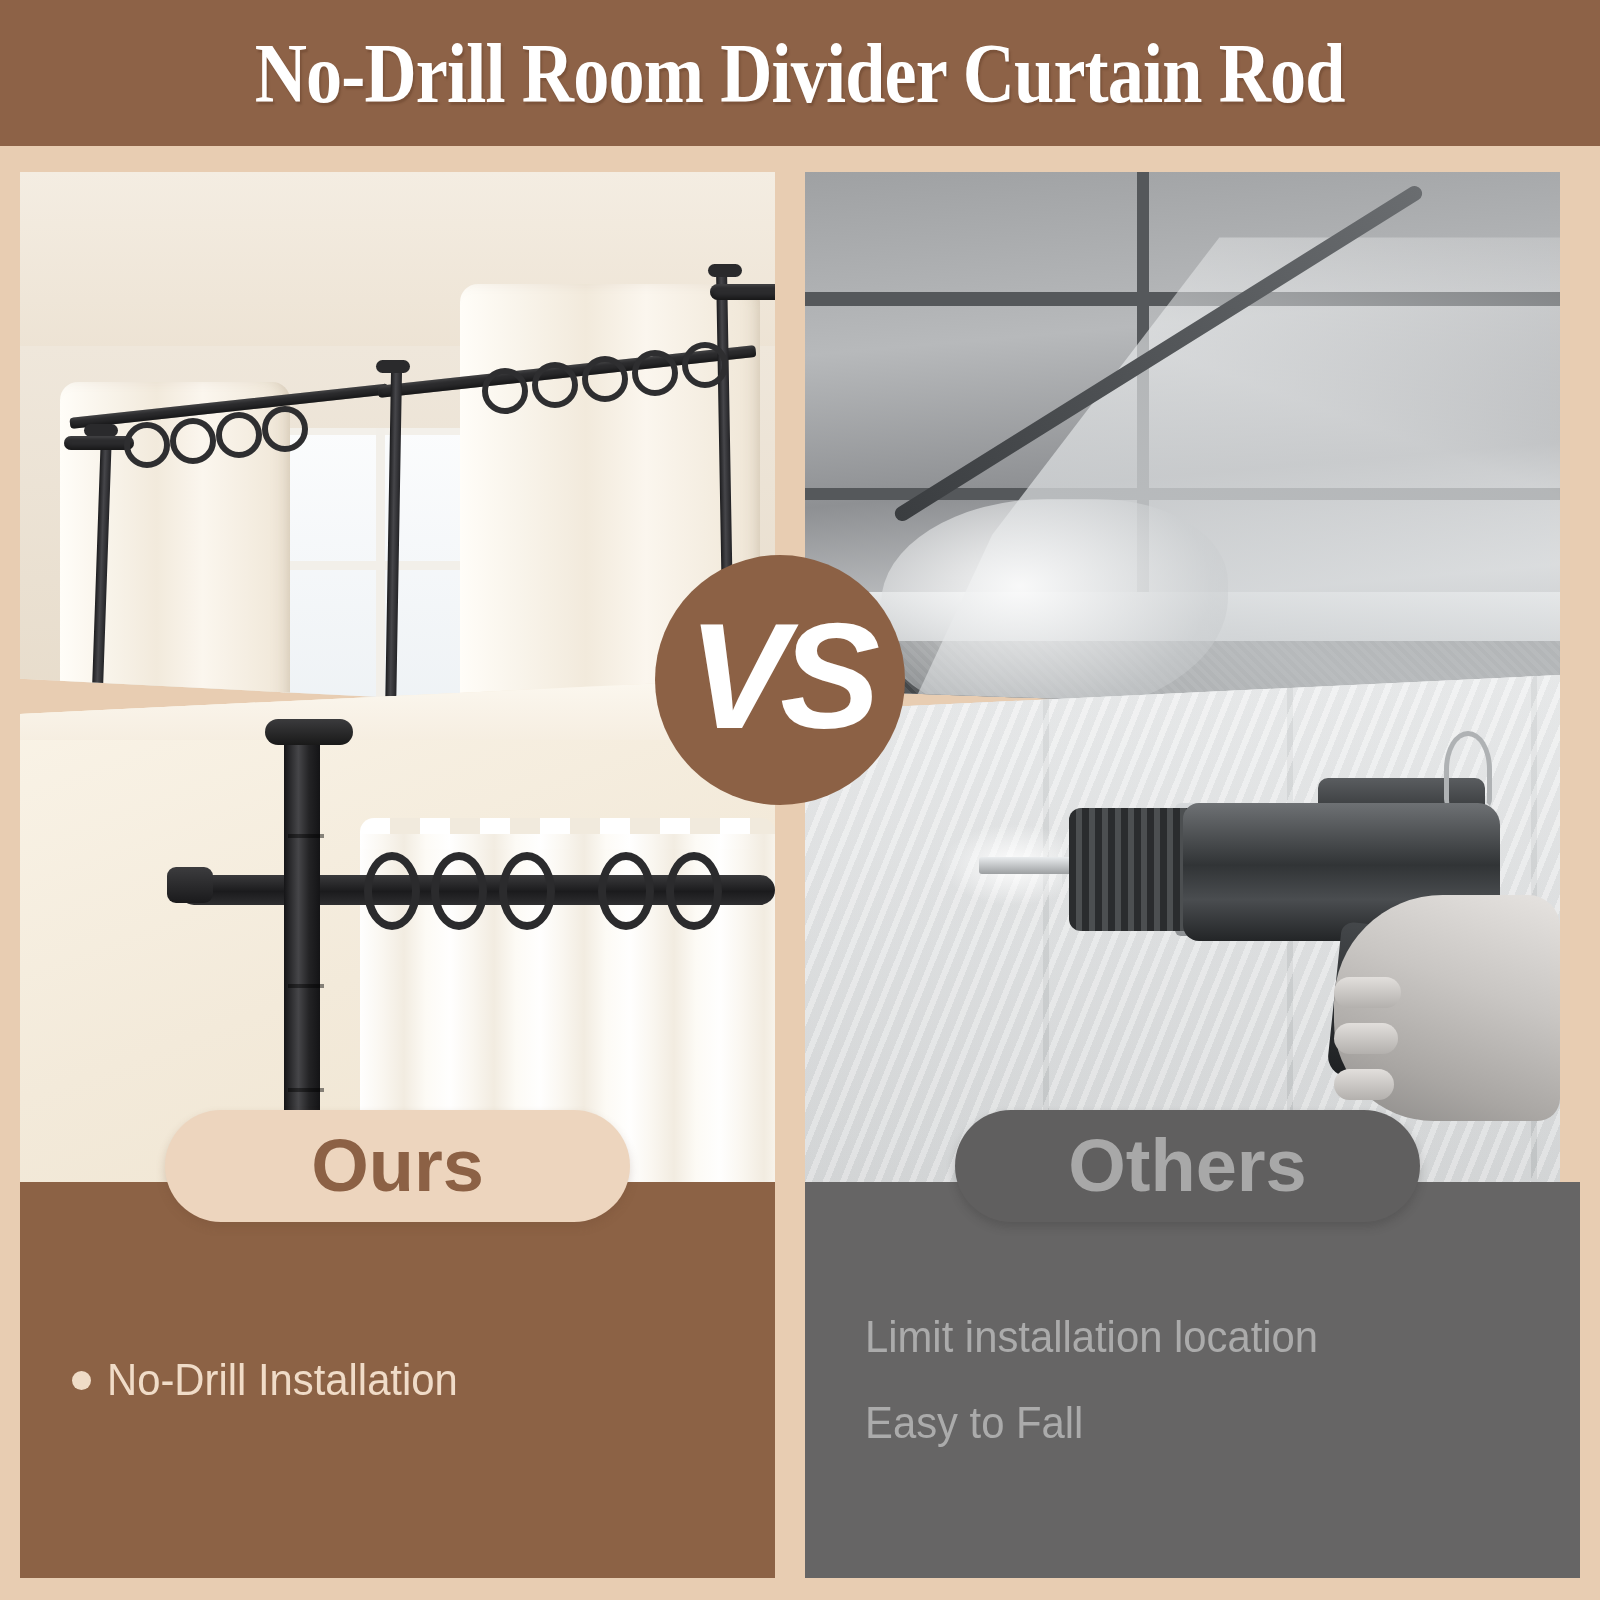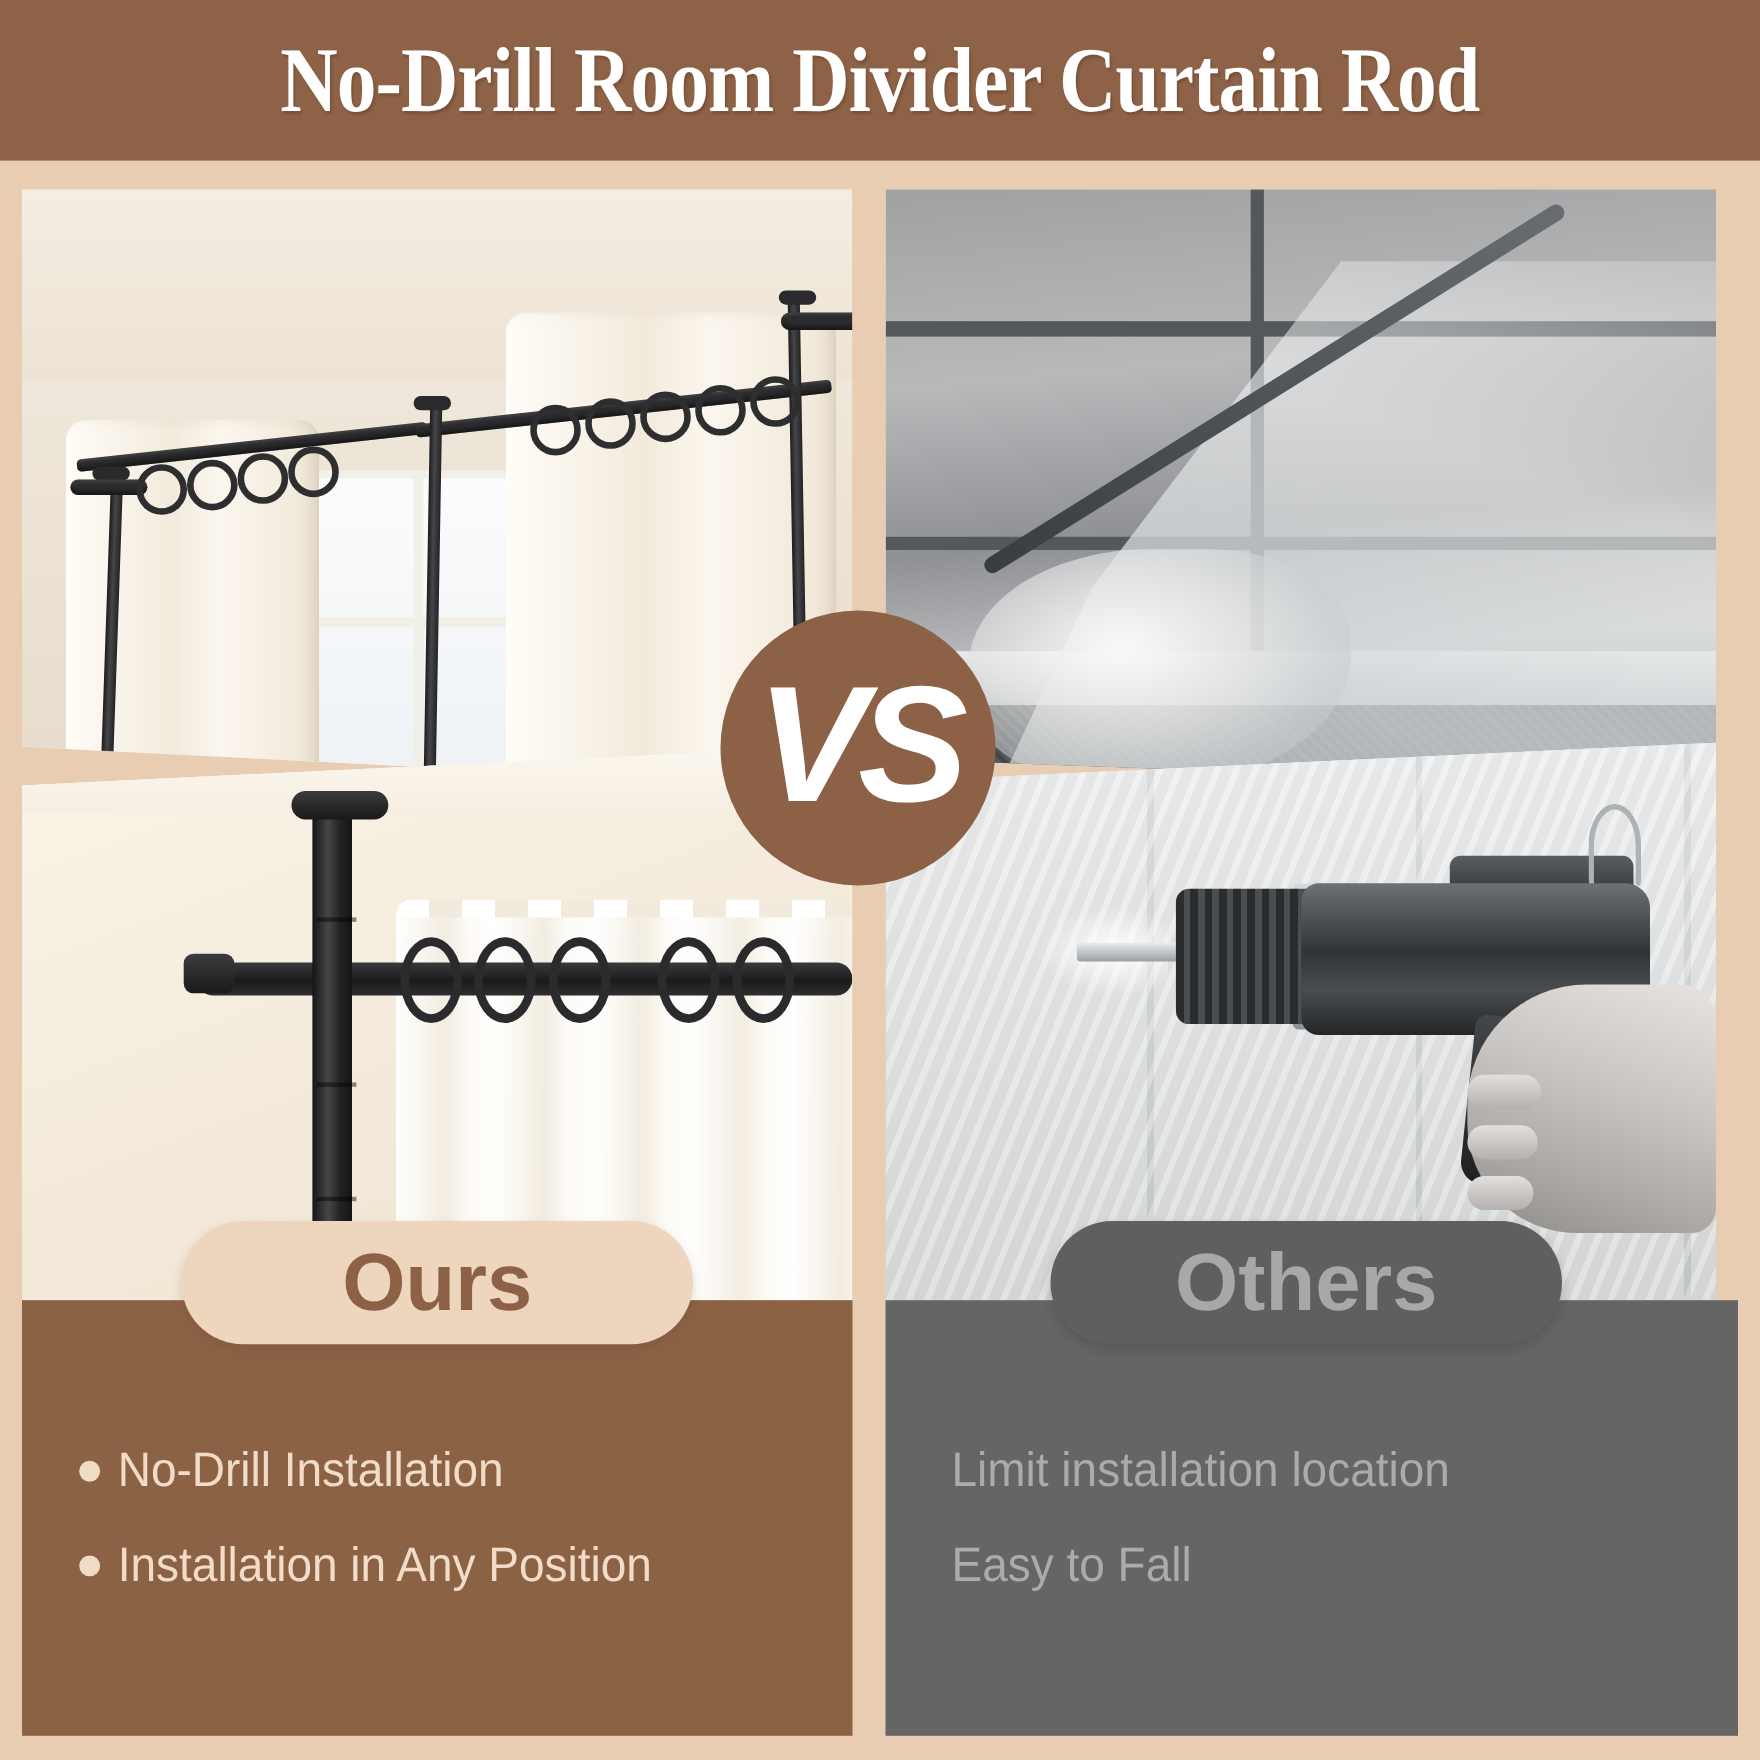--- a/index.html
+++ b/index.html
@@ -317,24 +317,20 @@
   <div class="pill pill-others">
     <span class="pill-label">Others</span>
   </div>
 
   <div class="tp tp-left">
     <div class="blist">
       <div class="brow">
         <span class="bdot"></span>
         <span class="btext">No-Drill Installation</span>
       </div>
-      <div class="brow">
-        <span class="bdot"></span>
-        <span class="btext">Installation in Any Position</span>
-      </div>
     </div>
   </div>
 
   <div class="tp tp-right">
     <div class="blist">
       <div class="brow">
         <span class="btext">Limit installation location</span>
       </div>
       <div class="brow">
         <span class="btext">Easy to Fall</span>

